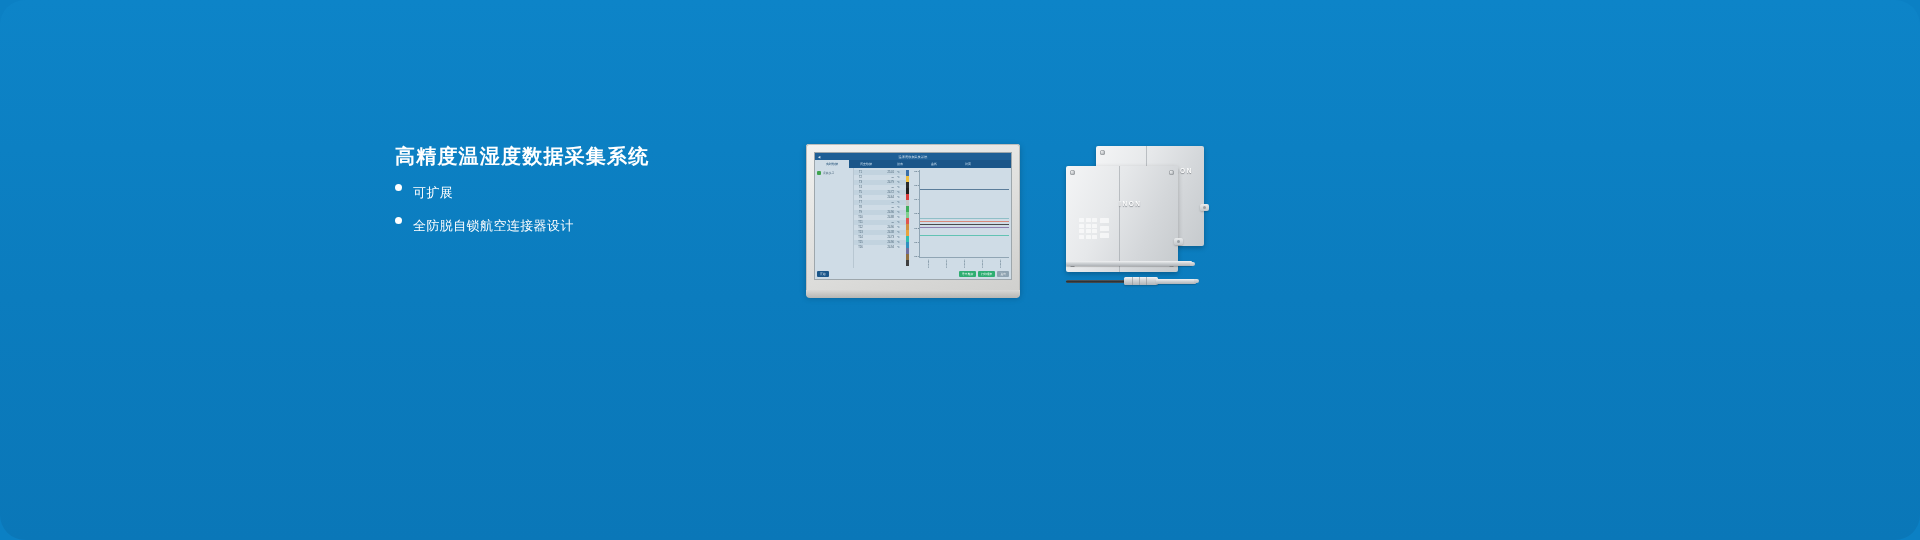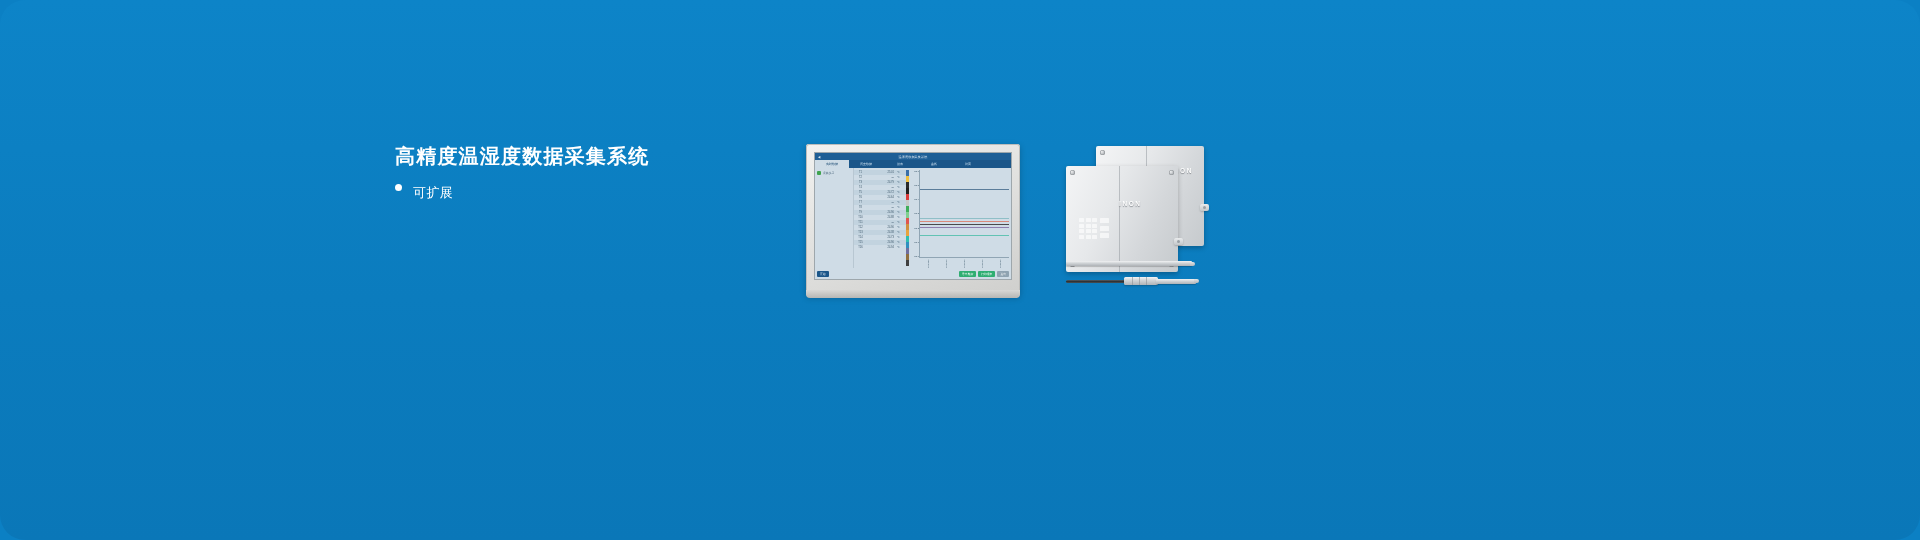--- a/index.html
+++ b/index.html
@@ -211,20 +211,24 @@
 <body>
 
 <div class="banner">
 
   <div class="copy">
     <div class="headline">高精度温湿度数据采集系统</div>
     <div class="features">
       <div class="feature">
         <span class="dot"></span>
         <span class="feature-label">可扩展</span>
+      </div>
+      <div class="feature">
+        <span class="dot"></span>
+        <span class="feature-label">全防脱自锁航空连接器设计</span>
       </div>
     </div>
   </div>
 
   <div class="monitor">
     <div class="monitor-inner">
       <div class="scr">
 
         <div class="scr-title">
           <span class="back">◀</span>

